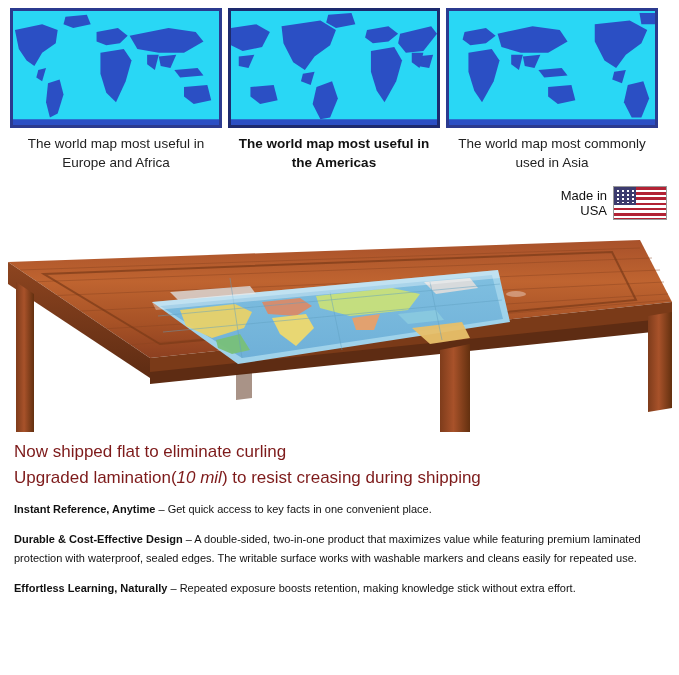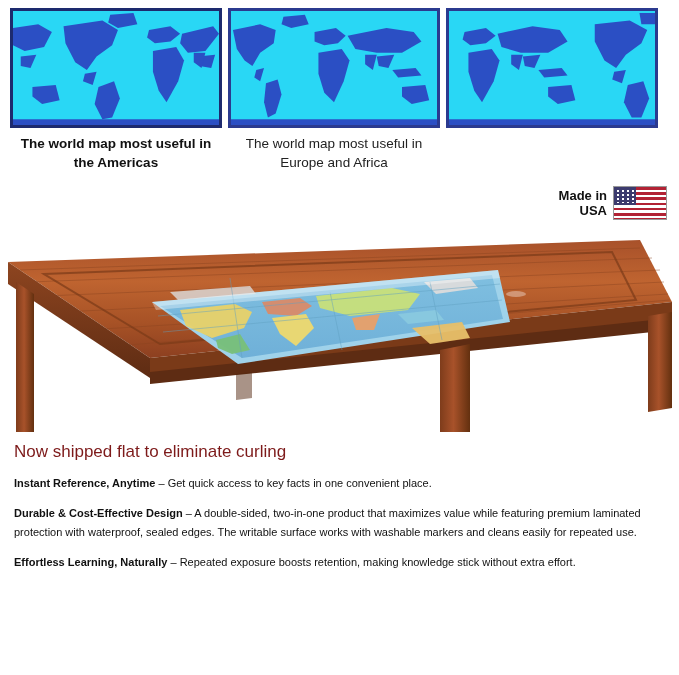--- a/index.html
+++ b/index.html
@@ -76,21 +76,21 @@
     position: absolute;
     right: 12px;
     top: 4px;
     display: flex;
     align-items: center;
     gap: 6px;
     z-index: 5;
   }
   .usa-text {
     font-size: 13px;
-    font-weight: bold;
+    font-weight: normal;
     color: #111;
     line-height: 15px;
     text-align: right;
   }
   .flag {
     width: 54px;
     height: 34px;
     position: relative;
     border: 1px solid #999;
     box-sizing: border-box;
@@ -146,20 +146,53 @@
   .bullet b {
     font-weight: bold;
   }
 </style>
 </head>
 <body>
 
 <div class="map-strip">
 
   <div class="map-card">
+    <div class="map-thumb">
+      <svg viewBox="0 0 212 120" preserveAspectRatio="none">
+        <rect x="0" y="0" width="212" height="120" fill="#29d7f5"></rect>
+        <g fill="#2b4fc4">
+
+          <path d="M2 20 L30 14 L46 20 L44 34 L30 44 L22 58 L14 52 L6 40 Z"></path>
+          <path d="M26 62 L34 60 L30 74 L24 70 Z"></path>
+
+          <path d="M36 76 L48 72 L52 88 L46 108 L38 112 L34 96 Z"></path>
+
+          <path d="M86 22 L108 18 L118 26 L110 34 L96 36 L86 32 Z"></path>
+
+          <path d="M90 44 L114 40 L122 52 L116 74 L106 96 L96 86 L90 66 Z"></path>
+
+          <path d="M120 26 L160 18 L188 22 L196 32 L176 44 L150 44 L128 40 Z"></path>
+          <path d="M150 48 L168 46 L162 60 L152 58 Z"></path>
+
+          <path d="M138 46 L150 46 L146 62 L138 56 Z"></path>
+
+          <path d="M166 62 L190 60 L196 68 L172 70 Z"></path>
+
+          <path d="M176 80 L200 78 L204 94 L186 98 L176 90 Z"></path>
+
+          <path d="M54 6 L76 4 L80 14 L62 18 L52 14 Z"></path>
+
+          <path d="M0 114 L212 114 L212 120 L0 120 Z"></path>
+        </g>
+      </svg>
+    </div>
+    <div class="map-caption">The world map most useful in Europe and Africa</div>
+  </div>
+
+  <div class="map-card">
     <div class="map-thumb selected">
       <svg viewBox="0 0 212 120" preserveAspectRatio="none">
         <rect x="0" y="0" width="212" height="120" fill="#29d7f5"></rect>
         <g fill="#2b4fc4">
 
           <path d="M0 18 L26 14 L40 22 L32 38 L12 42 L0 36 Z"></path>
           <path d="M8 48 L24 46 L18 60 L8 58 Z"></path>
 
           <path d="M20 80 L44 78 L48 94 L30 98 L20 90 Z"></path>
 
@@ -185,76 +218,44 @@
     </div>
     <div class="map-caption bold">The world map most useful in the Americas</div>
   </div>
 
   <div class="map-card">
     <div class="map-thumb">
       <svg viewBox="0 0 212 120" preserveAspectRatio="none">
         <rect x="0" y="0" width="212" height="120" fill="#29d7f5"></rect>
         <g fill="#2b4fc4">
 
-          <path d="M2 20 L30 14 L46 20 L44 34 L30 44 L22 58 L14 52 L6 40 Z"></path>
-          <path d="M26 62 L34 60 L30 74 L24 70 Z"></path>
-
-          <path d="M36 76 L48 72 L52 88 L46 108 L38 112 L34 96 Z"></path>
-
-          <path d="M86 22 L108 18 L118 26 L110 34 L96 36 L86 32 Z"></path>
-
-          <path d="M90 44 L114 40 L122 52 L116 74 L106 96 L96 86 L90 66 Z"></path>
-
-          <path d="M120 26 L160 18 L188 22 L196 32 L176 44 L150 44 L128 40 Z"></path>
-          <path d="M150 48 L168 46 L162 60 L152 58 Z"></path>
-
-          <path d="M138 46 L150 46 L146 62 L138 56 Z"></path>
-
-          <path d="M166 62 L190 60 L196 68 L172 70 Z"></path>
-
-          <path d="M176 80 L200 78 L204 94 L186 98 L176 90 Z"></path>
-
-          <path d="M54 6 L76 4 L80 14 L62 18 L52 14 Z"></path>
+          <path d="M16 22 L38 18 L48 26 L38 34 L22 36 L14 30 Z"></path>
+
+          <path d="M20 44 L44 40 L52 52 L46 74 L34 96 L26 84 L20 64 Z"></path>
+
+          <path d="M50 24 L86 16 L114 20 L122 32 L102 44 L74 44 L54 38 Z"></path>
+          <path d="M76 48 L94 46 L88 60 L78 58 Z"></path>
+          <path d="M64 46 L76 46 L72 62 L64 56 Z"></path>
+
+          <path d="M92 62 L116 60 L122 68 L98 70 Z"></path>
+
+          <path d="M102 80 L126 78 L130 94 L112 98 L102 90 Z"></path>
+
+          <path d="M150 14 L186 10 L204 20 L198 34 L182 46 L172 60 L160 52 L150 32 Z"></path>
+          <path d="M170 64 L182 62 L178 76 L168 72 Z"></path>
+
+          <path d="M184 78 L200 74 L206 92 L198 112 L188 112 L180 96 Z"></path>
+
+          <path d="M196 2 L212 2 L212 14 L198 14 Z"></path>
 
           <path d="M0 114 L212 114 L212 120 L0 120 Z"></path>
         </g>
       </svg>
     </div>
-    <div class="map-caption">The world map most useful in Europe and Africa</div>
-  </div>
-
-  <div class="map-card">
-    <div class="map-thumb">
-      <svg viewBox="0 0 212 120" preserveAspectRatio="none">
-        <rect x="0" y="0" width="212" height="120" fill="#29d7f5"></rect>
-        <g fill="#2b4fc4">
-
-          <path d="M16 22 L38 18 L48 26 L38 34 L22 36 L14 30 Z"></path>
-
-          <path d="M20 44 L44 40 L52 52 L46 74 L34 96 L26 84 L20 64 Z"></path>
-
-          <path d="M50 24 L86 16 L114 20 L122 32 L102 44 L74 44 L54 38 Z"></path>
-          <path d="M76 48 L94 46 L88 60 L78 58 Z"></path>
-          <path d="M64 46 L76 46 L72 62 L64 56 Z"></path>
-
-          <path d="M92 62 L116 60 L122 68 L98 70 Z"></path>
-
-          <path d="M102 80 L126 78 L130 94 L112 98 L102 90 Z"></path>
-
-          <path d="M150 14 L186 10 L204 20 L198 34 L182 46 L172 60 L160 52 L150 32 Z"></path>
-          <path d="M170 64 L182 62 L178 76 L168 72 Z"></path>
-
-          <path d="M184 78 L200 74 L206 92 L198 112 L188 112 L180 96 Z"></path>
-
-          <path d="M196 2 L212 2 L212 14 L198 14 Z"></path>
-
-          <path d="M0 114 L212 114 L212 120 L0 120 Z"></path>
-        </g>
-      </svg>
-    </div>
+    <div class="map-caption">The world map most commonly used in Asia</div>
   </div>
 </div>
 
 <div class="hero">
   <svg viewBox="0 0 679 250" preserveAspectRatio="none">
     <defs>
       <linearGradient id="woodTop" x1="0" y1="0" x2="0" y2="1">
         <stop offset="0%" stop-color="#a8512a"></stop>
         <stop offset="35%" stop-color="#bf6430"></stop>
         <stop offset="70%" stop-color="#a75226"></stop>
@@ -336,20 +337,23 @@
     </div>
   </div>
 </div>
 
 <div class="copy">
 
   <p class="headline">
     <span>Now shipped flat to eliminate curling</span>
   </p>
 
+  <p class="headline">
+    <span>Upgraded lamination(</span><span class="ital">10 mil</span><span>) to resist creasing during shipping</span>
+  </p>
 
   <p class="bullet">
     <b>Instant Reference, Anytime</b><span> – Get quick access to key facts in one convenient place.</span>
   </p>
 
   <p class="bullet">
     <b>Durable &amp; Cost-Effective Design</b><span> – A double-sided, two-in-one product that maximizes value while featuring premium laminated protection with waterproof, sealed edges. The writable surface works with washable markers and cleans easily for repeated use.</span>
   </p>
 
   <p class="bullet">

